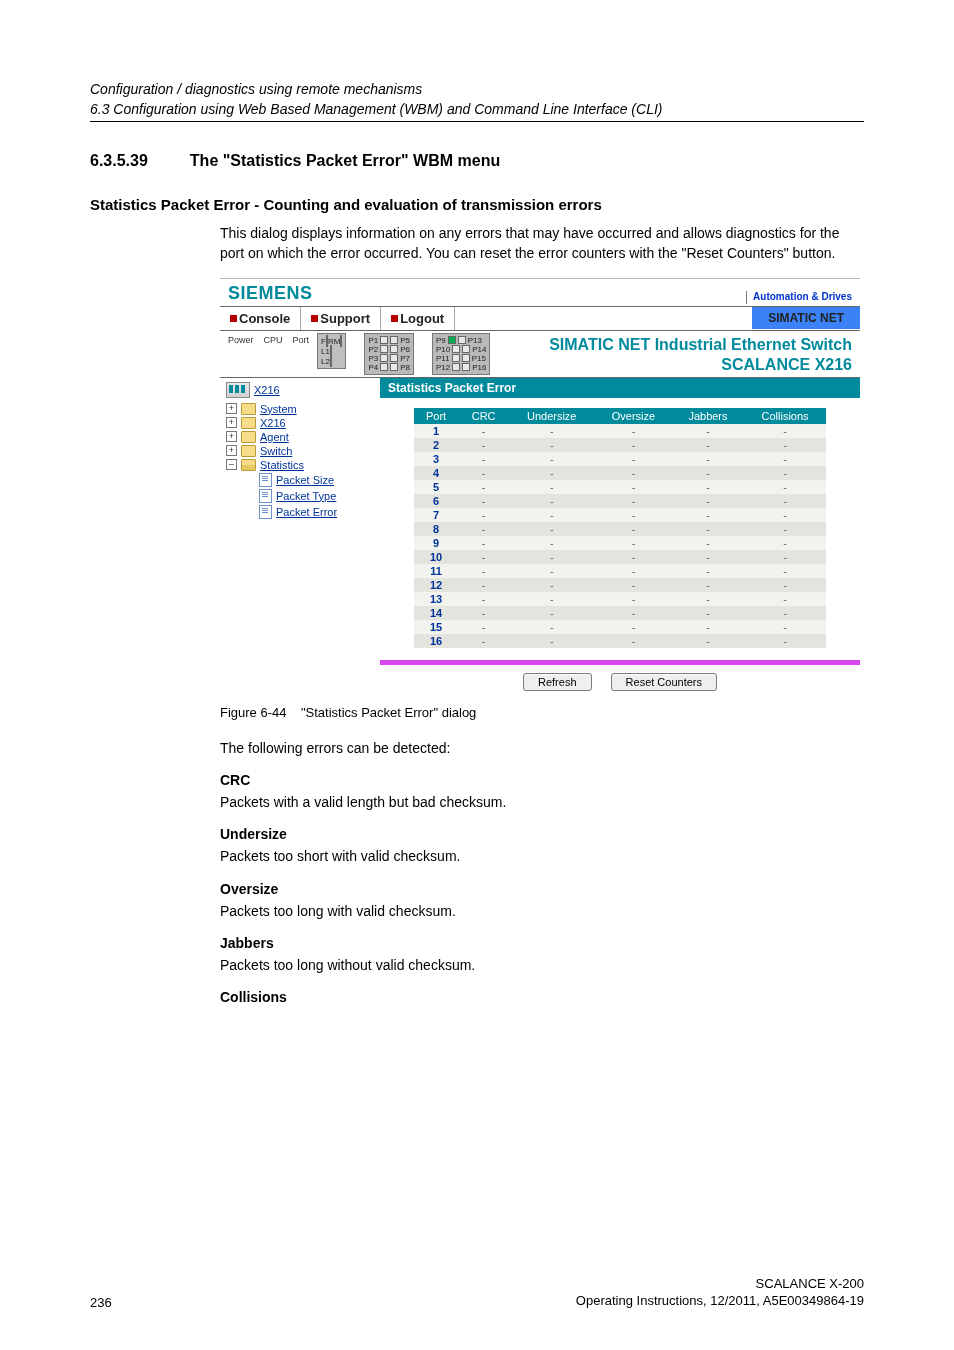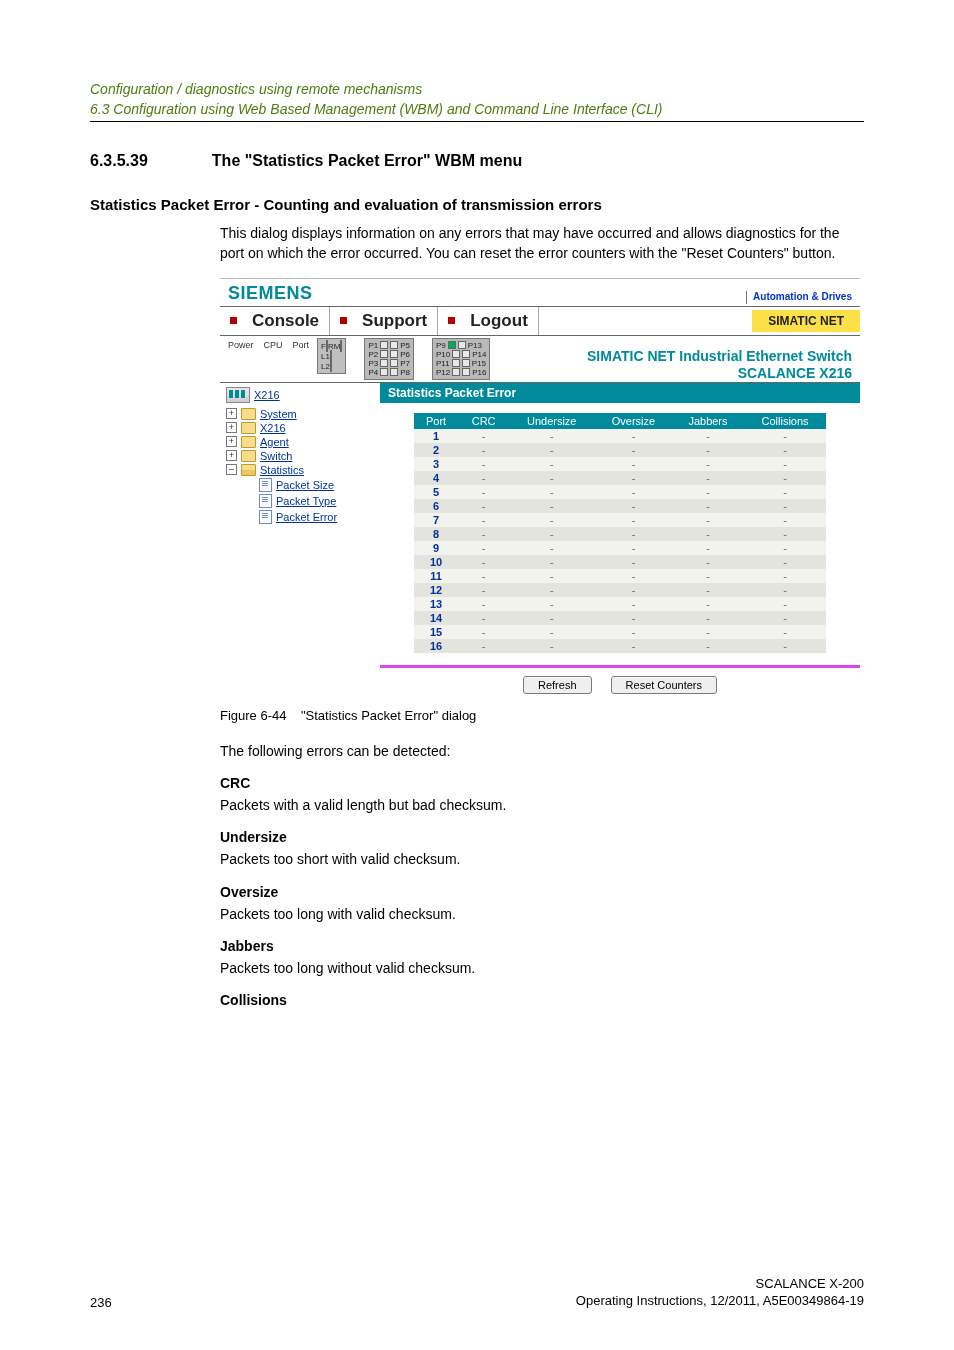--- a/index.html
+++ b/index.html
@@ -11,29 +11,29 @@
   .page {
     width: 954px;
     min-height: 1350px;
     box-sizing: border-box;
     padding: 80px 90px 40px 90px;
     position: relative;
   }
   .running-head {
     font-style: italic;
     font-size: 14px;
-    color: #4d7c0f;
+    color: #000000;
     line-height: 1.4;
     border-bottom: 1.5px solid #000;
     padding-bottom: 2px;
     margin-bottom: 30px;
   }
   .section-title-row {
     display: flex;
-    gap: 64px;
+    gap: 42px;
     font-weight: bold;
     font-size: 16px;
     margin-bottom: 26px;
   }
   .subheading {
     font-weight: bold;
     font-size: 15px;
     margin-bottom: 10px;
   }
   .body-text {
@@ -75,39 +75,39 @@
   .topbar {
     display: flex;
     align-items: center;
     border-top: 1px solid #666;
     border-bottom: 1px solid #666;
     background: #ffffff;
   }
   .topbar .seg {
     flex-shrink: 0;
     padding: 4px 10px;
-    font-size: 17px;
+    font-size: 13px;
     font-weight: bold;
     color: #222;
     border-right: 1px solid #aaa;
     display: flex;
     align-items: center;
-    gap: 15px;
+    gap: 2px;
   }
   .topbar .bullet {
     width: 7px;
     height: 7px;
     background: #b30000;
     display: inline-block;
   }
   .topbar .spacer {
     flex: 1;
   }
   .simatic-net {
-    background: #fde047;
+    background: #3b82f6;
     color: #222;
     font-weight: bold;
     font-size: 12px;
     padding: 4px 16px;
   }
   .chrome-shelf {
     position: relative;
     display: flex;
     padding: 2px 8px 2px 8px;
     font-size: 9px;
@@ -150,23 +150,23 @@
   .leftblock {
     margin-left: 0;
     display: inline-block;
     border: 1px solid #777;
     background: #bfbfbf;
     padding: 2px 3px;
   }
   .shelf-right {
     position: absolute;
     right: 8px;
-    top: 12px;
+    top: 4px;
     text-align: right;
-    font-size: 14px;
+    font-size: 16px;
     font-weight: bold;
     color: #008a9c;
     line-height: 1.25;
   }
   .content-row {
     display: flex;
   }
   .tree-pane {
     width: 150px;
     padding: 4px 4px 12px 6px;
@@ -280,21 +280,21 @@
     color: #333;
   }
   .data-table tr.odd td { background: #f2f2ee; }
   .data-table tr.even td { background: #e4e4de; }
   .data-table td.port-cell {
     color: #003399;
     font-weight: bold;
   }
   .dash { color: #6a6a6a; }
   .btn-row {
-    border-top: 3px solid #d946ef;
+    border-top: 5px solid #d946ef;
     padding: 8px 0 6px 0;
     text-align: center;
   }
   .winbtn {
     font-size: 11px;
     background: #efefef;
     border: 1px solid #7a7a7a;
     border-radius: 3px;
     padding: 2px 14px;
     margin: 0 8px;

